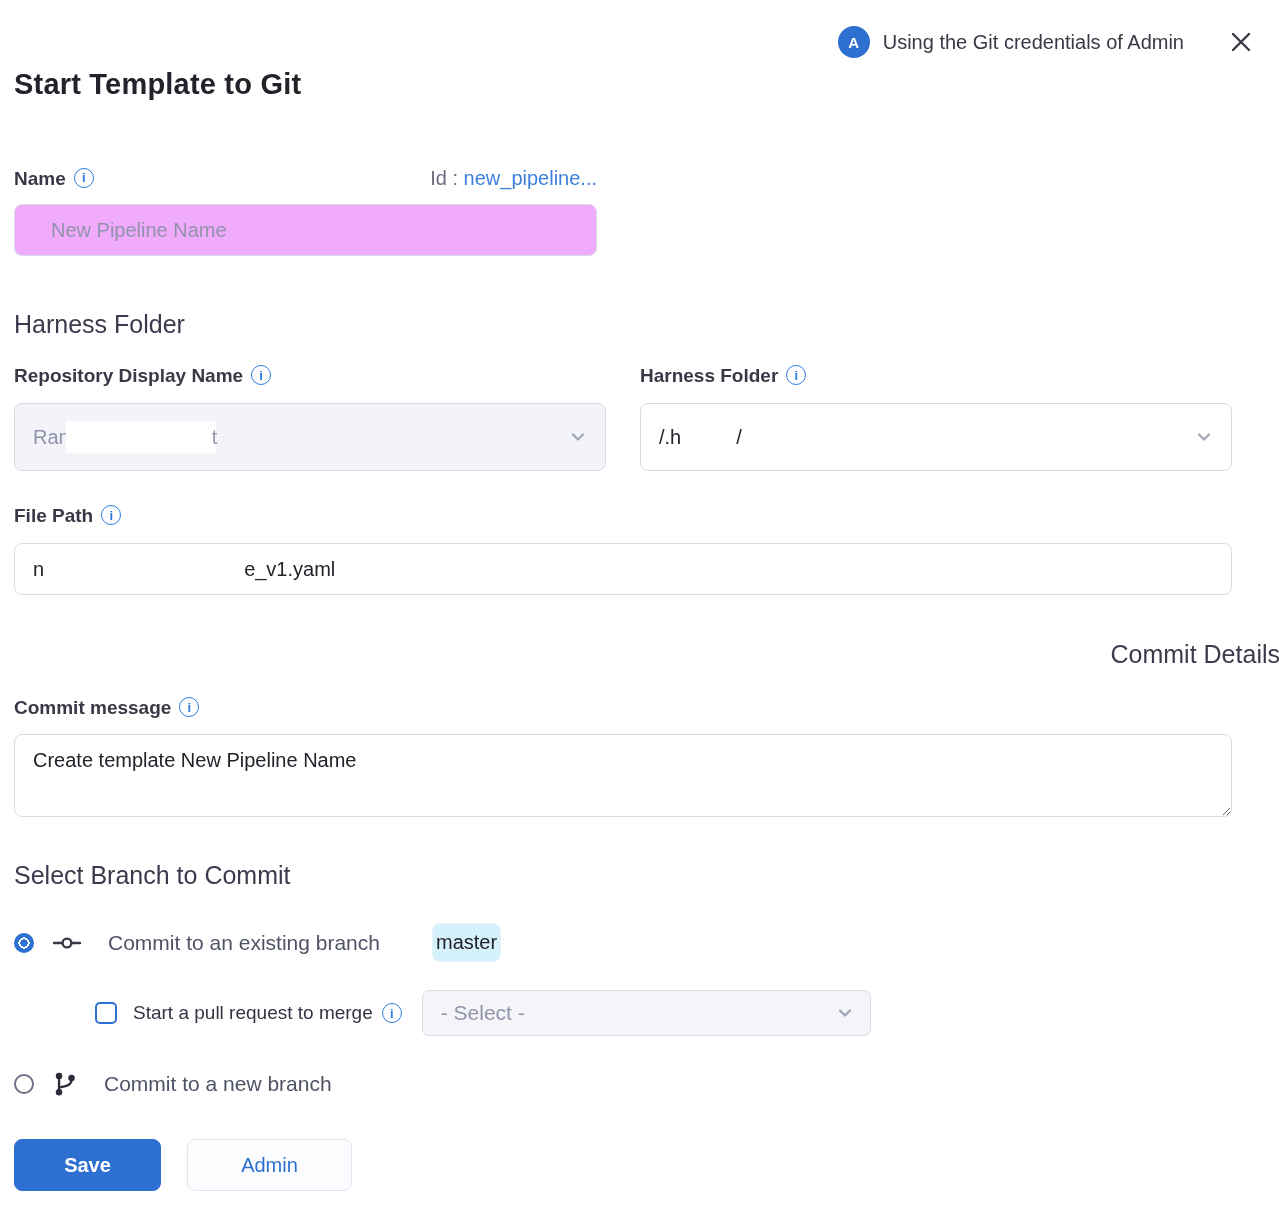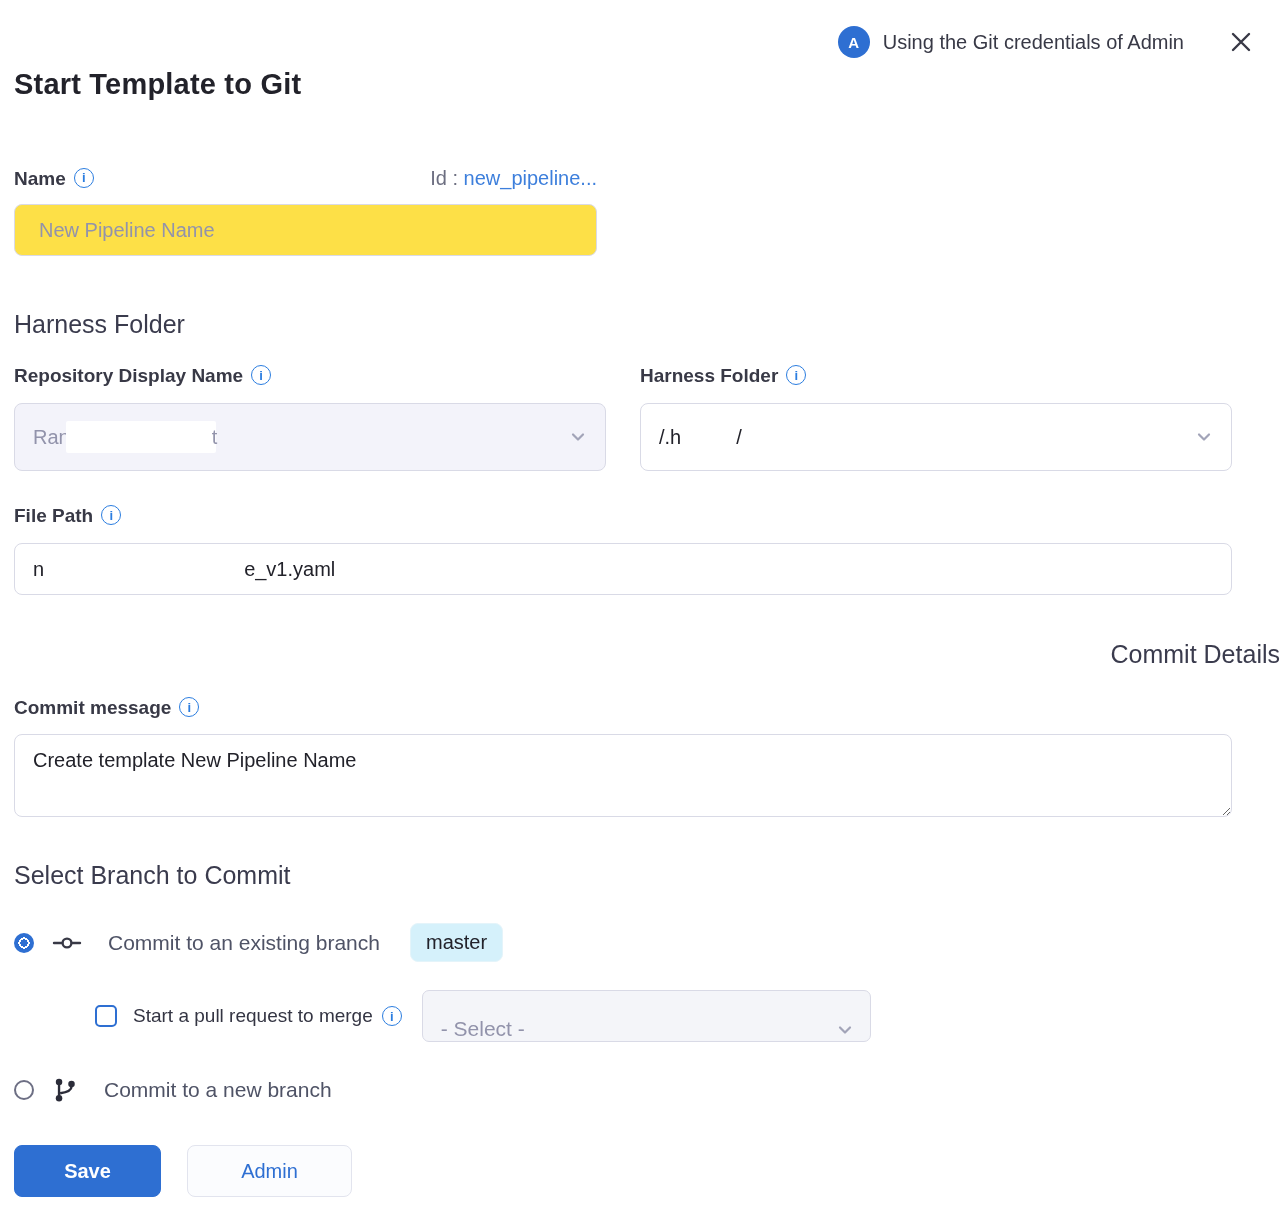--- a/index.html
+++ b/index.html
@@ -32,21 +32,21 @@
   .info-icon{width:20px;height:20px;border:1.6px solid var(--info-blue);border-radius:50%;color:var(--info-blue);
     display:inline-flex;align-items:center;justify-content:center;font-size:13px;font-weight:700;font-style:normal;cursor:pointer;flex:0 0 auto;}
   .info-icon::before{content:"i";}
 
   .name-row{margin-top:66px;width:583px;display:flex;justify-content:space-between;align-items:center;}
   .id-text{font-size:20px;}
   .id-prefix{color:#6C6E80;}
   .id-link{color:var(--link-blue);font-weight:500;text-decoration:none;cursor:pointer;}
 
   .text-input{margin-top:14px;width:583px;height:52px;border:1px solid var(--border-gray);border-radius:8px;
-    background:#fde047;padding:0 24px;font-size:20px;font-family:inherit;color:var(--text-dark);outline:none;}
+    background:#f0abfc;padding:0 36px;font-size:20px;font-family:inherit;color:var(--text-dark);outline:none;}
   .text-input::placeholder{color:var(--placeholder-gray);}
 
   h2.section{font-size:25px;font-weight:500;color:#3A3B4D;}
   .sec-harness{margin-top:54px;}
   .sec-commit{margin-top:45px;text-align:right;}
   .sec-branch{margin-top:44px;}
 
   .two-col{display:grid;grid-template-columns:592px 592px;column-gap:34px;margin-top:26px;}
   .selectbox{margin-top:16px;height:68px;border:1px solid var(--border-gray);border-radius:8px;background:#fff;
     display:flex;align-items:center;padding:0 16px 0 18px;font-size:20px;color:var(--text-dark);cursor:pointer;}
@@ -68,28 +68,28 @@
     padding:14px 18px;font-size:20px;font-family:inherit;color:var(--text-dark);resize:vertical;outline:none;display:block;}
 
   .choice-row{display:flex;align-items:center;}
   .row-existing{margin-top:33px;gap:16px;}
   .row-new{margin-top:35px;gap:16px;}
   .radio{width:20px;height:20px;border-radius:50%;flex:0 0 auto;cursor:pointer;}
   .radio.on{background:radial-gradient(circle at 50% 50%,var(--primary-blue) 0 3.6px,#fff 3.7px 5.6px,var(--primary-blue) 5.7px 10px);}
   .radio.off{border:2px solid #6D6F84;background:#fff;}
   .choice-icon{display:flex;align-items:center;flex:0 0 auto;margin-left:2px;}
   .choice-label{font-size:21px;color:var(--text-muted);margin-left:10px;}
-  .branch-badge{margin-left:14px;background:var(--badge-bg);border:1px solid #E4F4FA;border-radius:8px;
-    padding:7px 15px;font-size:20px;color:var(--text-dark);}
+  .branch-badge{margin-left:36px;background:var(--badge-bg);border:1px solid #E4F4FA;border-radius:8px;
+    padding:7px 3px;font-size:20px;color:var(--text-dark);}
 
   .pr-row{margin-top:28px;margin-left:81px;display:flex;align-items:center;gap:16px;}
   .checkbox{width:22px;height:22px;border:2px solid var(--primary-blue);border-radius:5px;background:#fff;flex:0 0 auto;cursor:pointer;}
   .pr-label{font-size:19px;color:#343543;display:inline-flex;align-items:center;gap:9px;}
-  .pr-select{margin:0 0 0 4px;width:449px;height:52px;border:1px solid var(--border-gray);border-radius:7px;background:#F4F5F9;
-    display:flex;align-items:flex-end;padding:0 14px 0 18px;font-size:21px;color:var(--placeholder-gray);cursor:pointer;}
+  .pr-select{margin:0 0 0 4px;width:449px;height:46px;border:1px solid var(--border-gray);border-radius:7px;background:#F4F5F9;
+    display:flex;align-items:center;padding:0 14px 0 18px;font-size:21px;color:var(--placeholder-gray);cursor:pointer;}
   .pr-select .val{flex:1;}
 
   .btn-row{margin-top:42px;display:flex;gap:26px;}
   .btn{height:52px;border-radius:8px;font-size:20px;font-weight:600;font-family:inherit;cursor:pointer;}
   .btn-save{width:147px;background:var(--primary-blue);border:1px solid var(--primary-blue);color:#fff;}
   .btn-cancel{width:165px;background:#FBFCFE;border:1px solid #E2E4EE;color:var(--primary-blue);font-weight:500;}
 </style>
 </head>
 <body>
 

